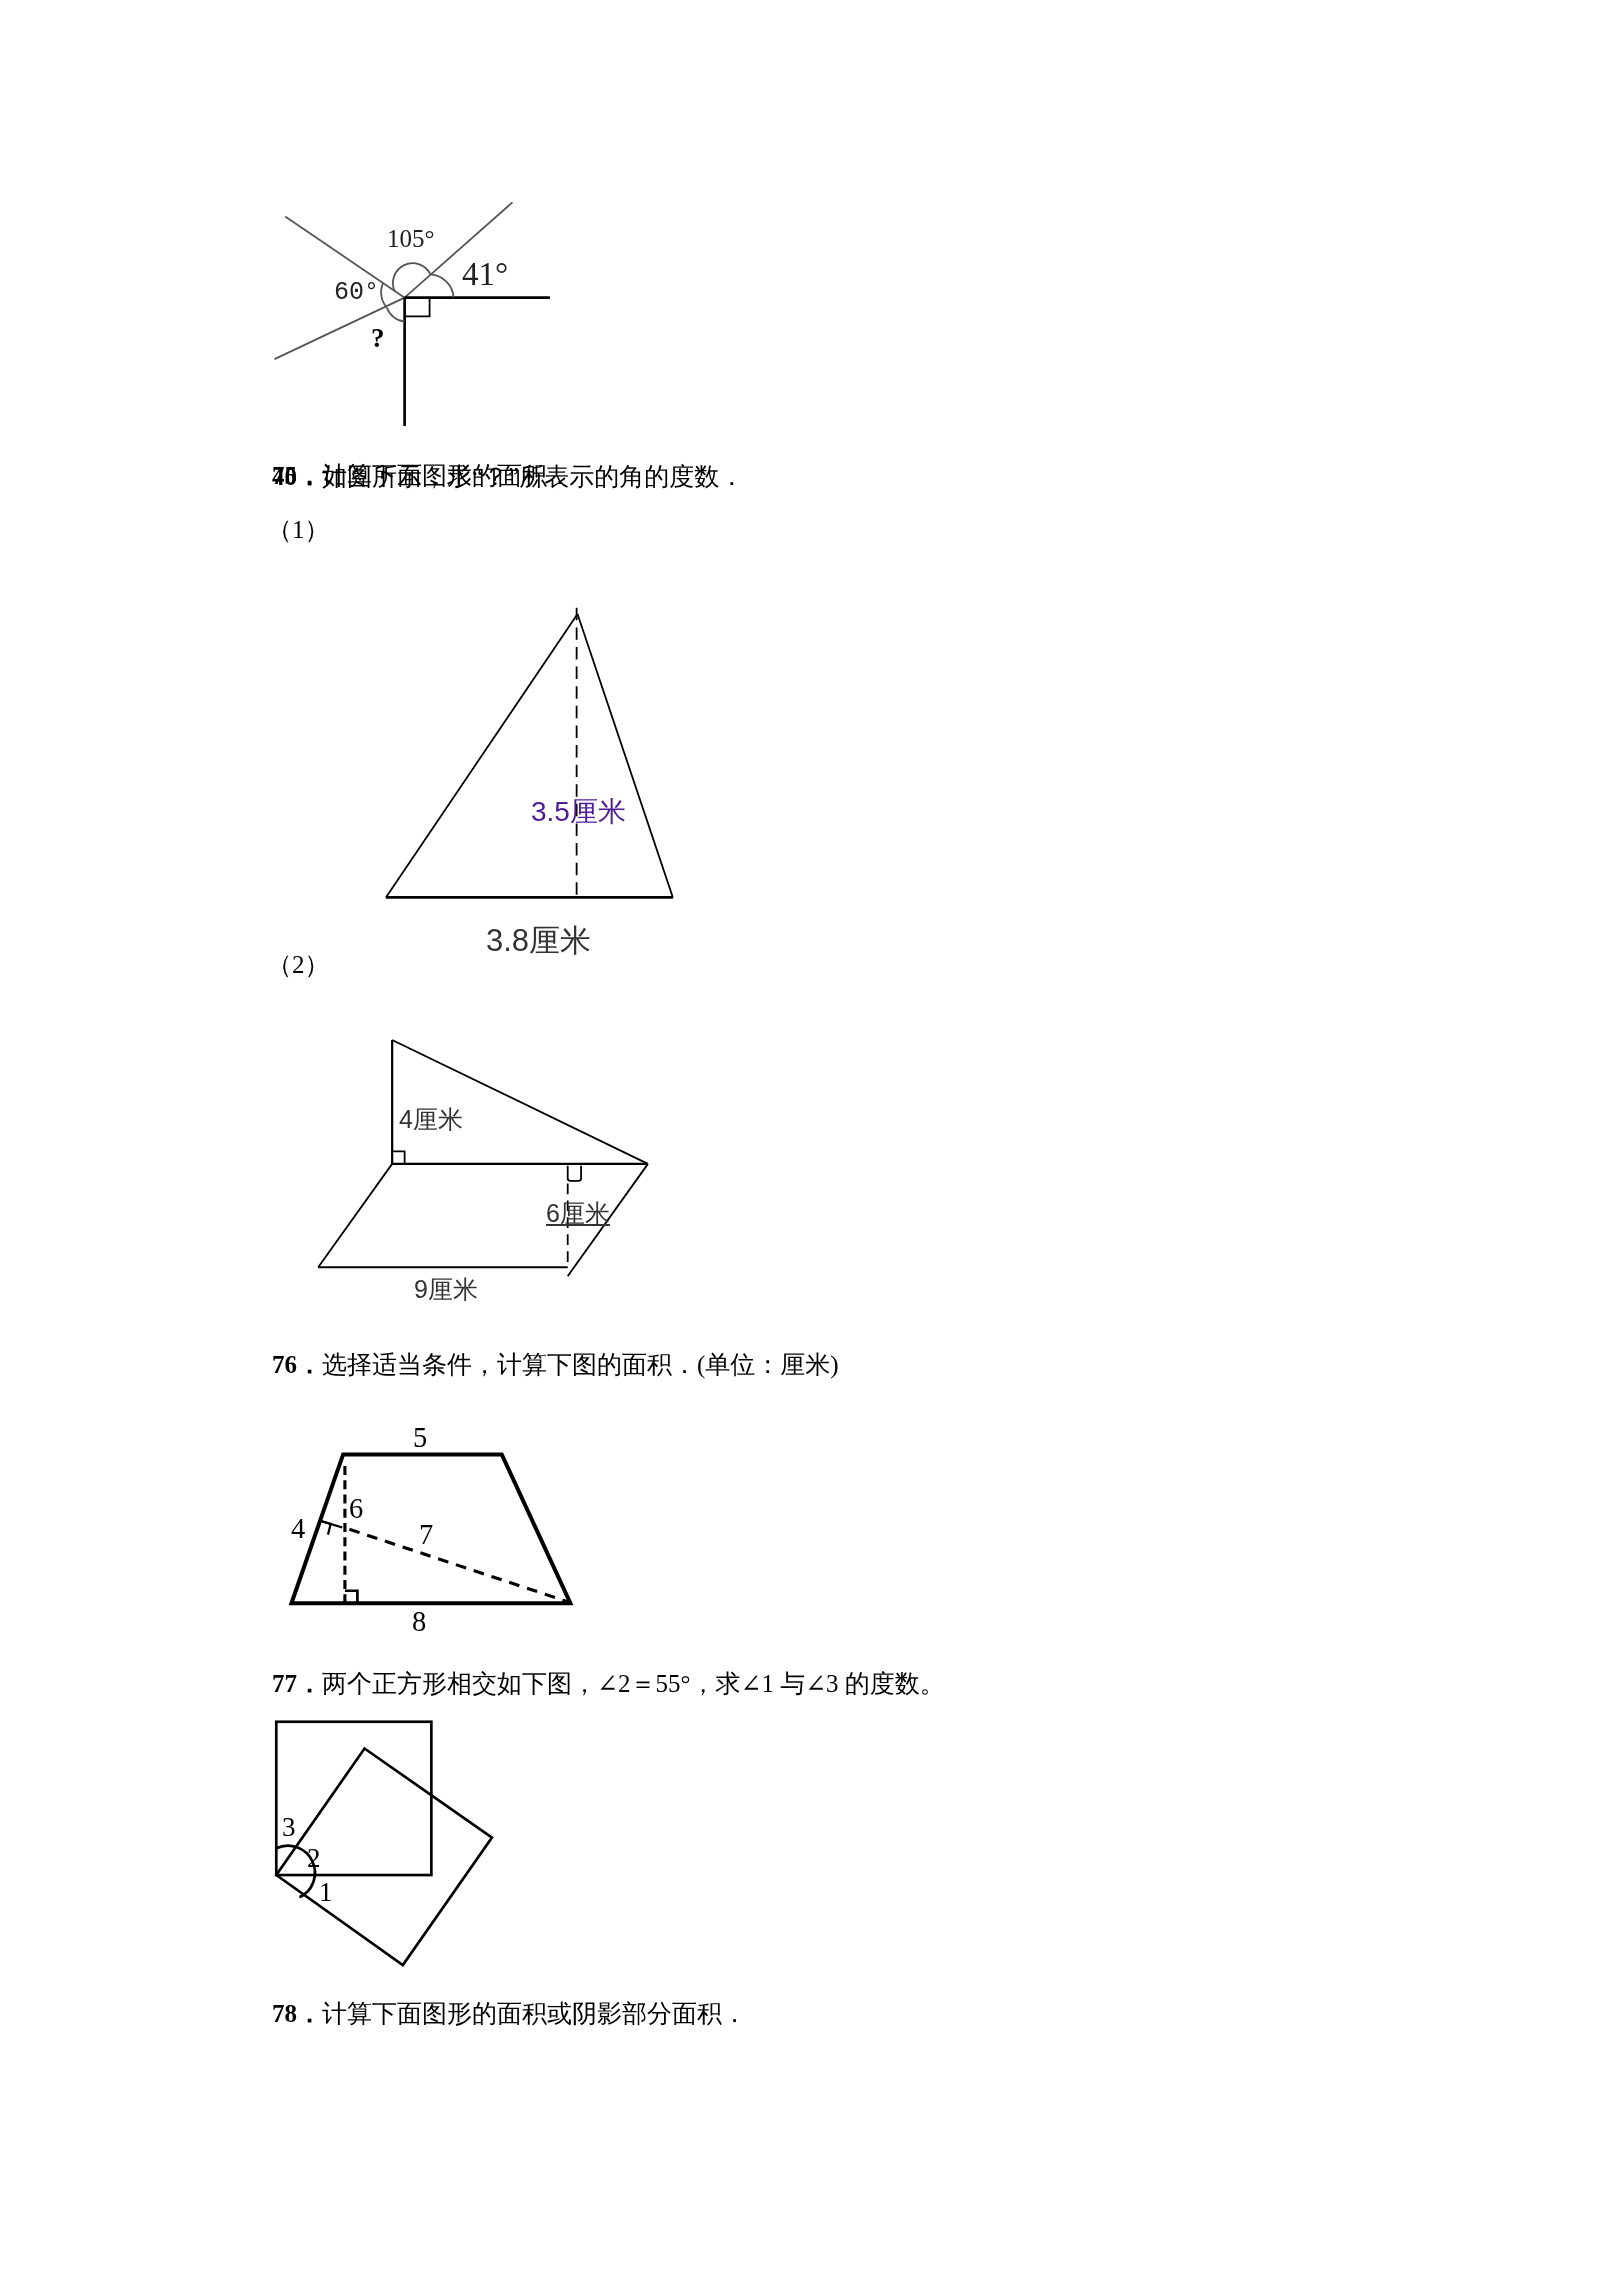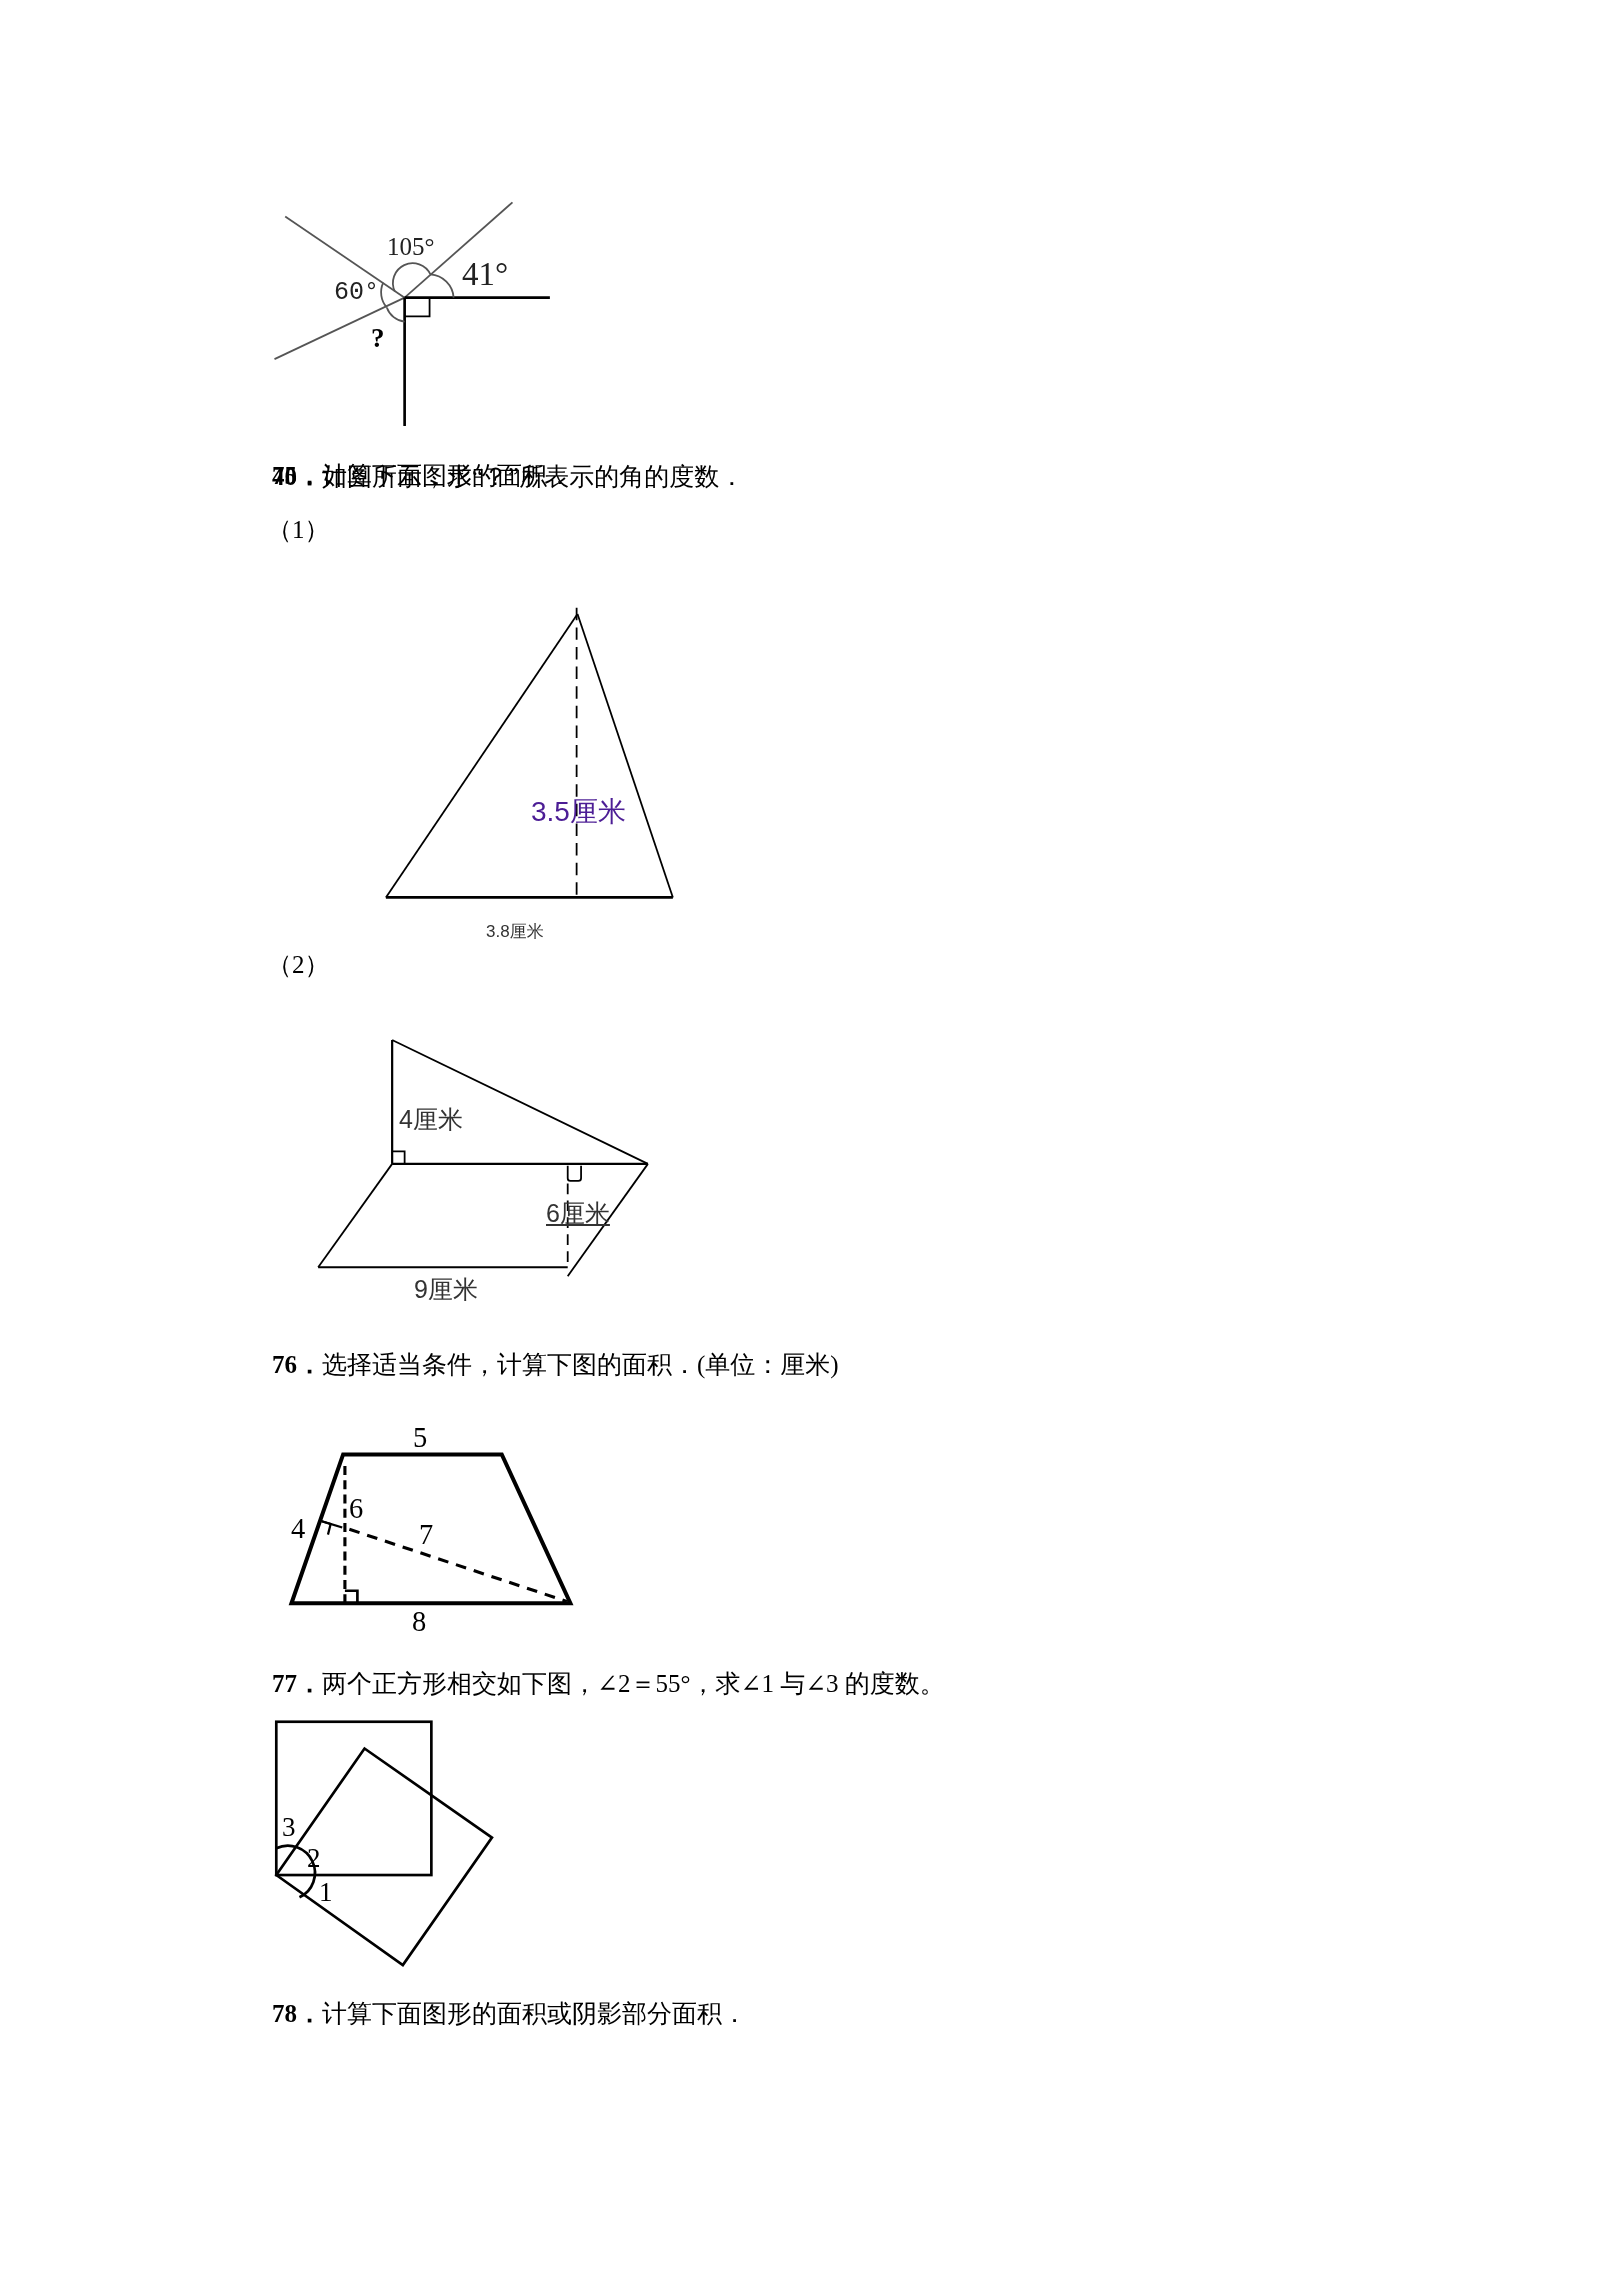--- a/index.html
+++ b/index.html
@@ -29,41 +29,41 @@
     <line x1="454" y1="334" x2="454" y2="478"></line>
     <polyline points="454,355 482,355 482,334" stroke-width="2"></polyline>
   </g>
   <g stroke="#555" stroke-width="2" fill="none">
     <path d="M 443 327 A 22 22 0 0 1 483 308"></path>
     <path d="M 483 308 A 28 28 0 0 1 509 334"></path>
     <path d="M 430 317 A 26 26 0 0 0 434 345"></path>
     <path d="M 434 345 A 24 24 0 0 0 454 361"></path>
   </g>
 </svg>
-<div class="lbl-serif" style="position:absolute;left:387px;top:225px;font-size:25px;color:#222;margin-top:8px;">105°</div>
+<div class="lbl-serif" style="position:absolute;left:387px;top:225px;font-size:25px;color:#222;">105°</div>
 <div class="lbl-serif" style="position:absolute;left:462px;top:256px;font-size:33px;color:#222;">41°</div>
 <div class="lbl-serif" style="position:absolute;left:334px;top:278px;font-size:25px;color:#222;font-family:Liberation Mono, monospace;">60°</div>
 <div class="lbl-serif" style="position:absolute;left:371px;top:323px;font-size:27px;font-weight:bold;">?</div>
 
 <div class="q" style="top:462px;"></div>
 <div class="q" style="top:461px;">
   <span class="num">75．</span><span>计算下面图形的面积．</span>
 </div>
 <div class="sub" style="top:515px;">（1）</div>
 
 <svg class="fig" width="1622" height="2293" style="pointer-events:none" viewBox="0 0 1820 2573">
   <g stroke="#000" stroke-width="2" fill="none">
     <line x1="433" y1="1007" x2="648" y2="689"></line>
     <line x1="648" y1="689" x2="755" y2="1007"></line>
     <line x1="433" y1="1007" x2="755" y2="1007" stroke-width="3"></line>
     <line x1="647" y1="682" x2="647" y2="1007" stroke-dasharray="14,8"></line>
   </g>
 </svg>
 <div class="lbl-sans" style="position:absolute;left:531px;top:793px;font-size:28px;color:#4c1d95;">3.5厘米</div>
-<div class="lbl-sans" style="position:absolute;left:486px;top:920px;font-size:17px;color:#333;">3.8厘米</div>
+<div class="lbl-sans" style="position:absolute;left:486px;top:920px;font-size:31px;color:#333;">3.8厘米</div>
 
 <div class="sub" style="top:950px;">（2）</div>
 
 <svg class="fig" width="1622" height="2293" style="pointer-events:none" viewBox="0 0 1820 2573">
   <g stroke="#000" stroke-width="2.5" fill="none">
     <line x1="440" y1="1167" x2="440" y2="1306"></line>
     <line x1="440" y1="1167" x2="727" y2="1306" stroke-width="2"></line>
     <line x1="440" y1="1306" x2="727" y2="1306"></line>
     <polyline points="440,1292 454,1292 454,1306" stroke-width="2"></polyline>
     <line x1="440" y1="1306" x2="357" y2="1422" stroke-width="2"></line>

